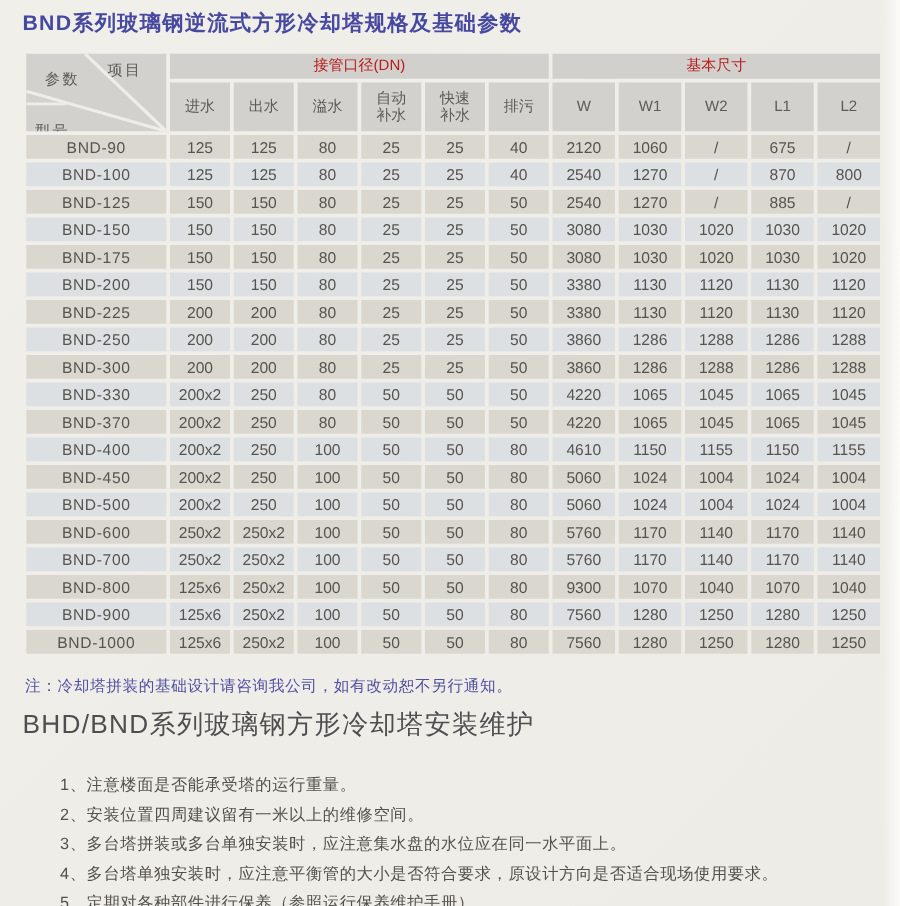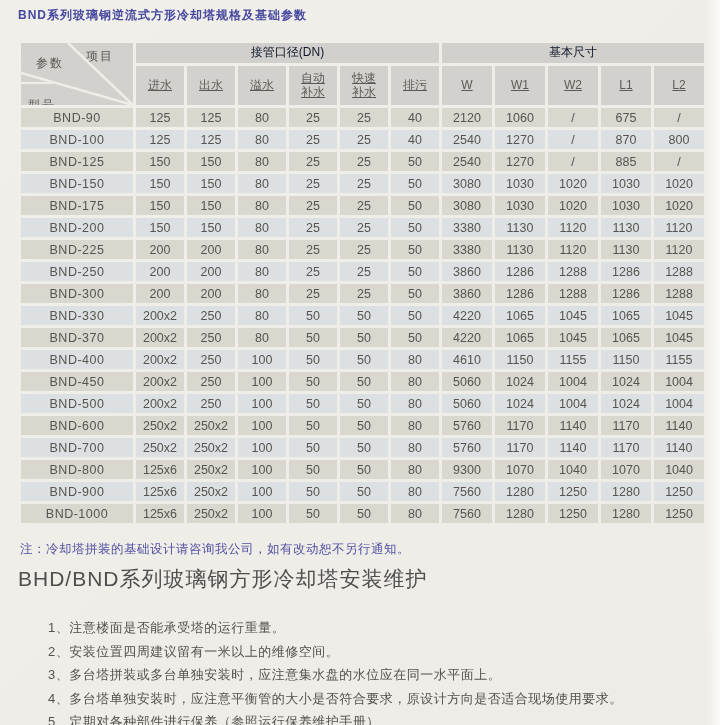--- a/index.html
+++ b/index.html
@@ -11,33 +11,33 @@
   .page{
     position:relative;width:720px;height:725px;overflow:hidden;
     background:linear-gradient(135deg,#f1efea 0%,#efede8 55%,#eeece7 100%);
   }
   .page-edge{
     position:absolute;top:0;right:0;width:14px;height:100%;
     background:linear-gradient(to right,rgba(255,255,255,0),rgba(253,253,251,.85));
   }
   .title{
     position:absolute;left:18px;top:7px;
-    font-size:12px;font-weight:bold;color:#4749a0;letter-spacing:1px;
+    font-size:17px;font-weight:bold;color:#4749a0;letter-spacing:1px;
   }
   table.spec{
     position:absolute;left:18px;top:40px;width:686px;
     border-collapse:separate;border-spacing:3px;table-layout:fixed;
     background:transparent;
   }
   table.spec th,table.spec td{
     text-align:center;vertical-align:middle;
     font-weight:normal;padding:0;overflow:hidden;
   }
-  .ghead{background:#d1d0cc;color:#0f172a;font-size:12px;height:15px;}
-  .chead{background:#d2d1cd;color:#5c5a56;font-size:12px;height:34px;line-height:14px;word-break:break-all;text-decoration:underline;}
+  .ghead{background:#d1d0cc;color:#b91c1c;font-size:12px;height:15px;}
+  .chead{background:#d2d1cd;color:#5c5a56;font-size:12px;height:34px;line-height:14px;word-break:break-all;}
   .chead.wrap{padding:0 9px;}
   tbody td{height:19px;font-size:12.5px;color:#56544f;}
   tbody tr:nth-child(odd) td{background:#dad7ce;}
   tbody tr:nth-child(even) td{background:#dce0e3;}
   td.model-cell{letter-spacing:.5px;}
   td.diag{
     background:#d2d1cd;position:relative;height:62px;
   }
   .diag-label{position:absolute;font-size:12px;color:#5c5a56;}
   .diag-param{left:15px;top:12px;letter-spacing:2px;text-align:center;}

